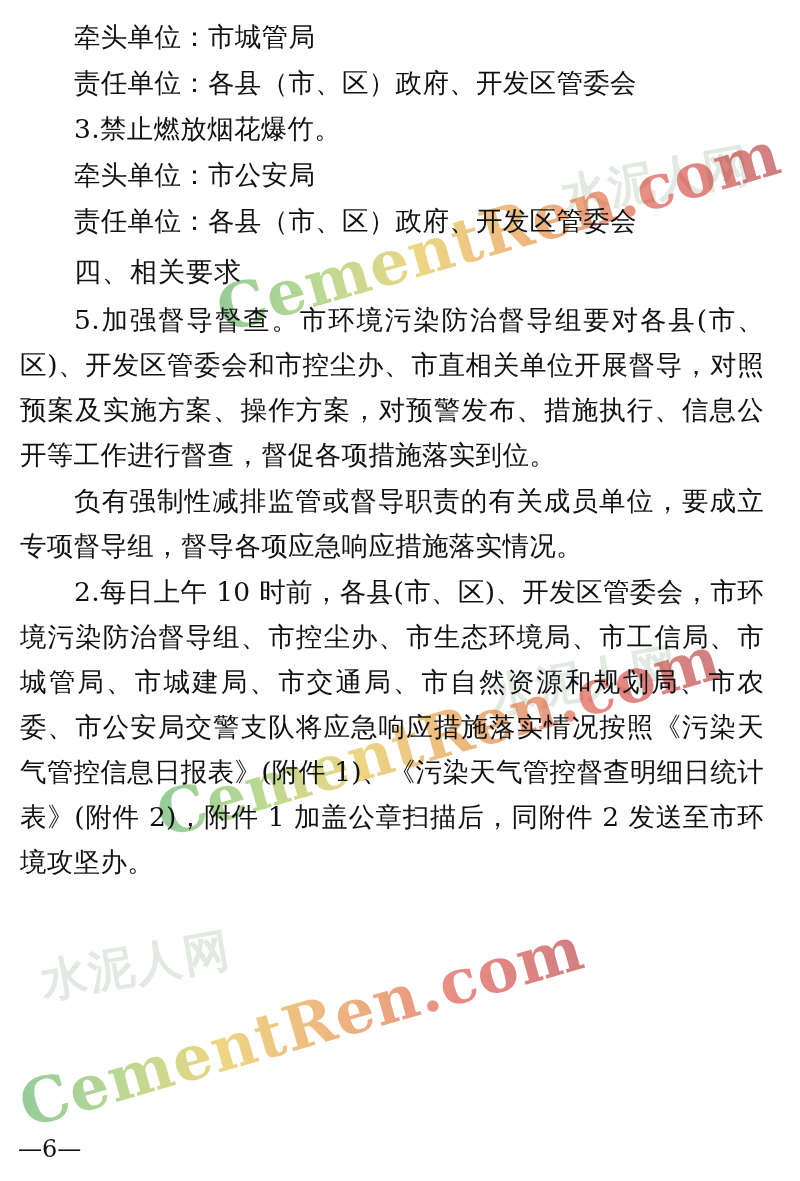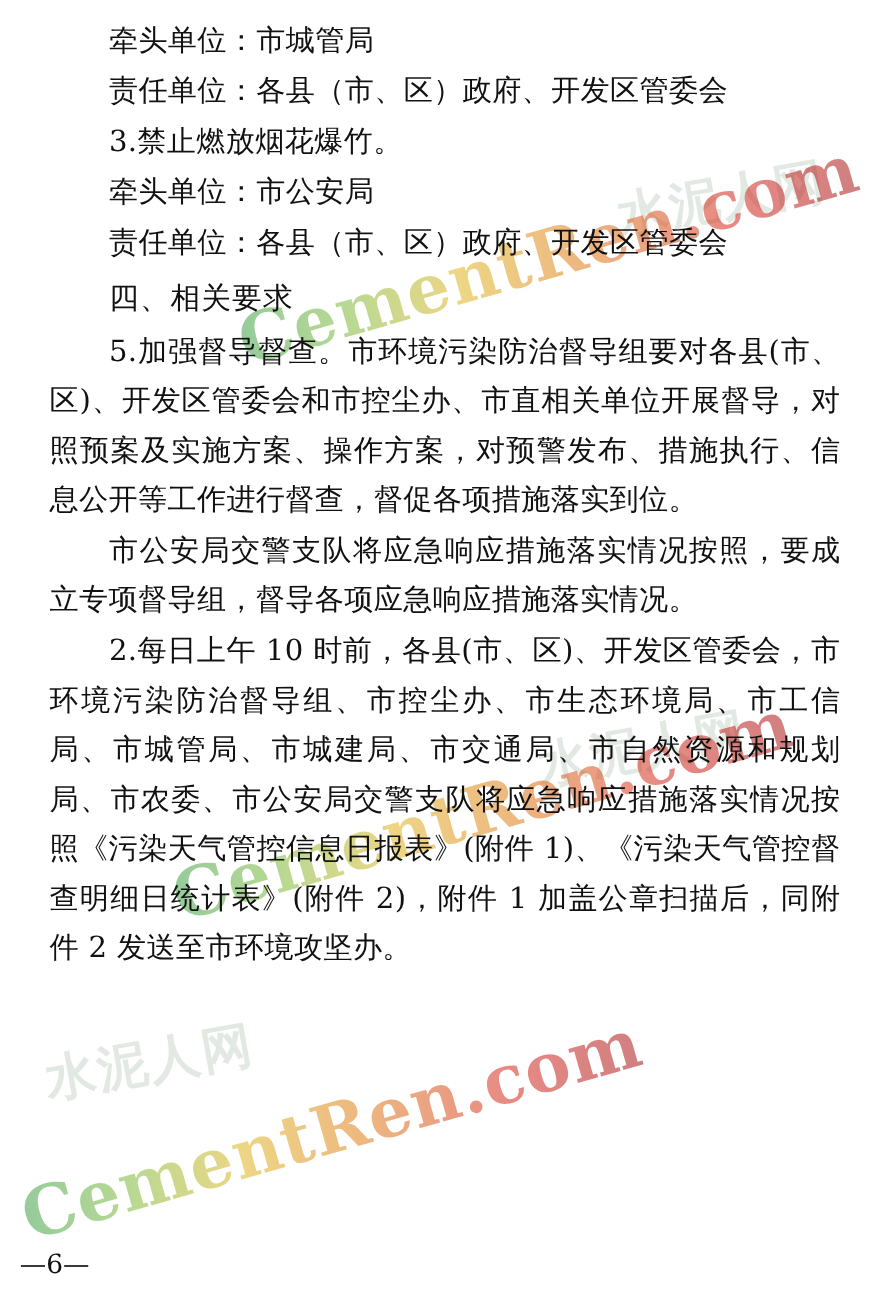--- a/index.html
+++ b/index.html
@@ -51,21 +51,21 @@
   .wm2 { top: 195px; right: 10px; }
   .wm3 { top: 650px; right: 120px; }
   .wm4 { top: 700px; right: 70px; }
   .wm5 { top: 935px; left: 40px; }
   .wm6 { top: 990px; left: 10px; }
 
   
   .page {
     position: relative;
     z-index: 10;
-    padding: 14px 36px 0 45px;
+    padding: 14px 36px 0 20px;
     box-sizing: border-box;
     height: 100%;
   }
   .para {
     font-size: 26.5px;
     line-height: 45px;
     text-align: justify;
     text-justify: inter-ideograph;
     margin: 0 0 1px 0;
     letter-spacing: 0.3px;
@@ -109,17 +109,17 @@
 <div class="page">
   <p class="para indent2">牵头单位：市城管局</p>
   <p class="para indent2">责任单位：各县（市、区）政府、开发区管委会</p>
   <p class="para indent2">3.禁止燃放烟花爆竹。</p>
   <p class="para indent2">牵头单位：市公安局</p>
   <p class="para indent2">责任单位：各县（市、区）政府、开发区管委会</p>
 
   <h2 class="heading">四、相关要求</h2>
 
   <p class="para indent2">5.加强督导督查。市环境污染防治督导组要对各县(市、区)、开发区管委会和市控尘办、市直相关单位开展督导，对照预案及实施方案、操作方案，对预警发布、措施执行、信息公开等工作进行督查，督促各项措施落实到位。</p>
-  <p class="para indent2">市公安局交警支队将应急响应措施落实情况按照，要成立专项督导组，督导各项应急响应措施落实情况。</p>
+  <p class="para indent2">负有强制性减排监管或督导职责的有关成员单位，要成立专项督导组，督导各项应急响应措施落实情况。</p>
   <p class="para indent2">2.每日上午 10 时前，各县(市、区)、开发区管委会，市环境污染防治督导组、市控尘办、市生态环境局、市工信局、市城管局、市城建局、市交通局、市自然资源和规划局、市农委、市公安局交警支队将应急响应措施落实情况按照《污染天气管控信息日报表》(附件 1)、《污染天气管控督查明细日统计表》(附件 2)，附件 1 加盖公章扫描后，同附件 2 发送至市环境攻坚办。</p>
 </div>
 
 <div class="footer">—6—</div>
 
 </body></html>

